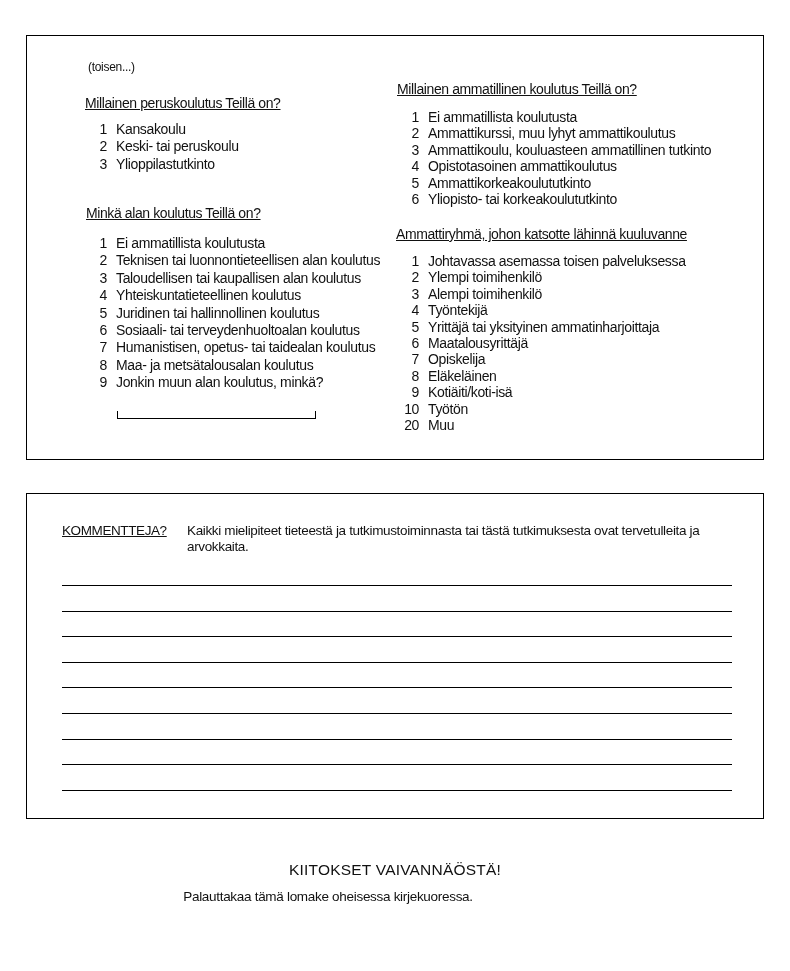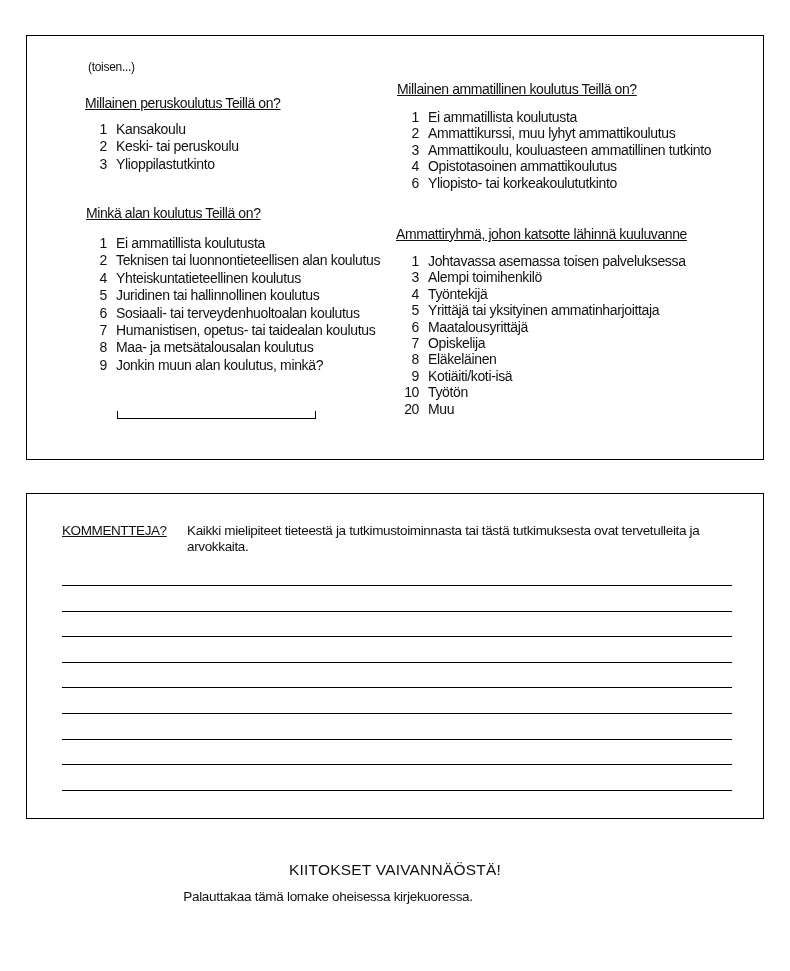--- a/index.html
+++ b/index.html
@@ -32,41 +32,44 @@
 <ol class="opts" id="opts-basic" style="left:85px; top:121px;">
     <li><span class="n">1</span><span>Kansakoulu</span></li>
     <li><span class="n">2</span><span>Keski- tai peruskoulu</span></li>
     <li><span class="n">3</span><span>Ylioppilastutkinto</span></li>
   </ol>
 
 <div class="abs q" style="left:86px; top:205px;">Minkä alan koulutus Teillä on?</div>
 <ol class="opts" id="opts-field" style="left:85px; top:235px;">
     <li><span class="n">1</span><span>Ei ammatillista koulutusta</span></li>
     <li><span class="n">2</span><span>Teknisen tai luonnontieteellisen alan koulutus</span></li>
+    <li><span class="n">3</span><span>Taloudellisen tai kaupallisen alan koulutus</span></li>
     <li><span class="n">4</span><span>Yhteiskuntatieteellinen koulutus</span></li>
     <li><span class="n">5</span><span>Juridinen tai hallinnollinen koulutus</span></li>
     <li><span class="n">6</span><span>Sosiaali- tai terveydenhuoltoalan koulutus</span></li>
     <li><span class="n">7</span><span>Humanistisen, opetus- tai taidealan koulutus</span></li>
     <li><span class="n">8</span><span>Maa- ja metsätalousalan koulutus</span></li>
     <li><span class="n">9</span><span>Jonkin muun alan koulutus, minkä?</span></li>
   </ol>
 <div class="bracket"></div>
 
 <div class="abs q" style="left:397px; top:81px;">Millainen ammatillinen koulutus Teillä on?</div>
 <ol class="opts right" id="opts-voc" style="left:397px; top:109px;">
     <li><span class="n">1</span><span>Ei ammatillista koulutusta</span></li>
     <li><span class="n">2</span><span>Ammattikurssi, muu lyhyt ammattikoulutus</span></li>
     <li><span class="n">3</span><span>Ammattikoulu, kouluasteen ammatillinen tutkinto</span></li>
     <li><span class="n">4</span><span>Opistotasoinen ammattikoulutus</span></li>
+    <li><span class="n">5</span><span>Ammattikorkeakoulututkinto</span></li>
     <li><span class="n">6</span><span>Yliopisto- tai korkeakoulututkinto</span></li>
   </ol>
 
 <div class="abs q" style="left:396px; top:226px;">Ammattiryhmä, johon katsotte lähinnä kuuluvanne</div>
 <ol class="opts right" id="opts-occ" style="left:397px; top:253px;">
     <li><span class="n">1</span><span>Johtavassa asemassa toisen palveluksessa</span></li>
+    <li><span class="n">2</span><span>Ylempi toimihenkilö</span></li>
     <li><span class="n">3</span><span>Alempi toimihenkilö</span></li>
     <li><span class="n">4</span><span>Työntekijä</span></li>
     <li><span class="n">5</span><span>Yrittäjä tai yksityinen ammatinharjoittaja</span></li>
     <li><span class="n">6</span><span>Maatalousyrittäjä</span></li>
     <li><span class="n">7</span><span>Opiskelija</span></li>
     <li><span class="n">8</span><span>Eläkeläinen</span></li>
     <li><span class="n">9</span><span>Kotiäiti/koti-isä</span></li>
     <li><span class="n">10</span><span>Työtön</span></li>
     <li><span class="n">20</span><span>Muu</span></li>
   </ol>

